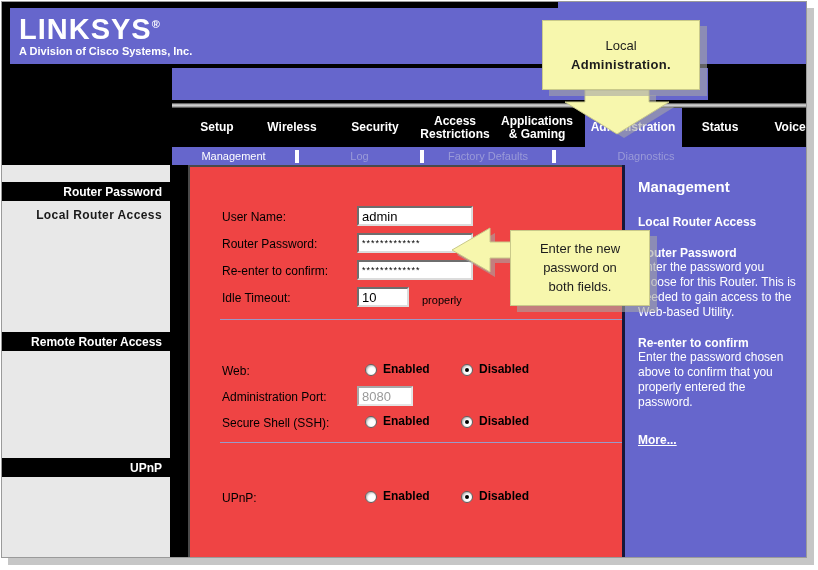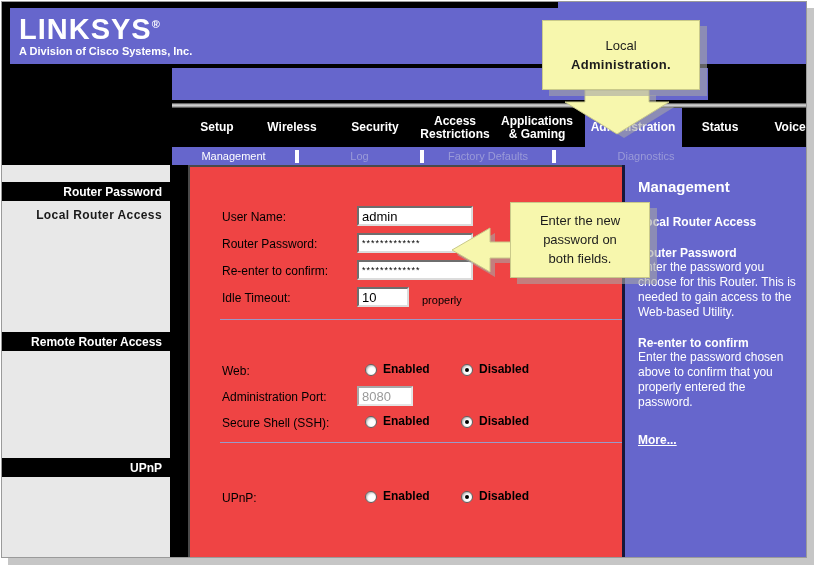--- a/index.html
+++ b/index.html
@@ -75,21 +75,21 @@
   .help .gap { margin-bottom:17px; }
   .help p { font-size:12px; line-height:15px; margin-bottom:16px; }
   .more { display:inline-block; font-size:12px; font-weight:bold; color:#fff;
           text-decoration:underline; margin-top:7px; cursor:pointer; }
 
   
   .callout { position:absolute; background:#f7f7ad; border:1px solid #c9c98a; text-align:center;
              color:#1c1c1c; font-size:13px; z-index:30; box-shadow:7px 6px 0 rgba(165,165,165,0.6); }
   .co-top { left:540px; top:18px; width:158px; height:70px; padding-top:15px; line-height:19px; }
   .co-top b { letter-spacing:0.3px; }
-  .co-left { left:508px; top:200px; width:140px; height:76px; padding-top:8px; line-height:19px;
+  .co-left { left:508px; top:228px; width:140px; height:76px; padding-top:8px; line-height:19px;
              white-space:pre-line; }
   .arrow-svg { position:absolute; z-index:29; }
   .a-top { left:555px; top:88px; }
   .a-left { left:448px; top:220px; }
 </style>
 </head>
 <body>
 
 <div id="panel">
 

